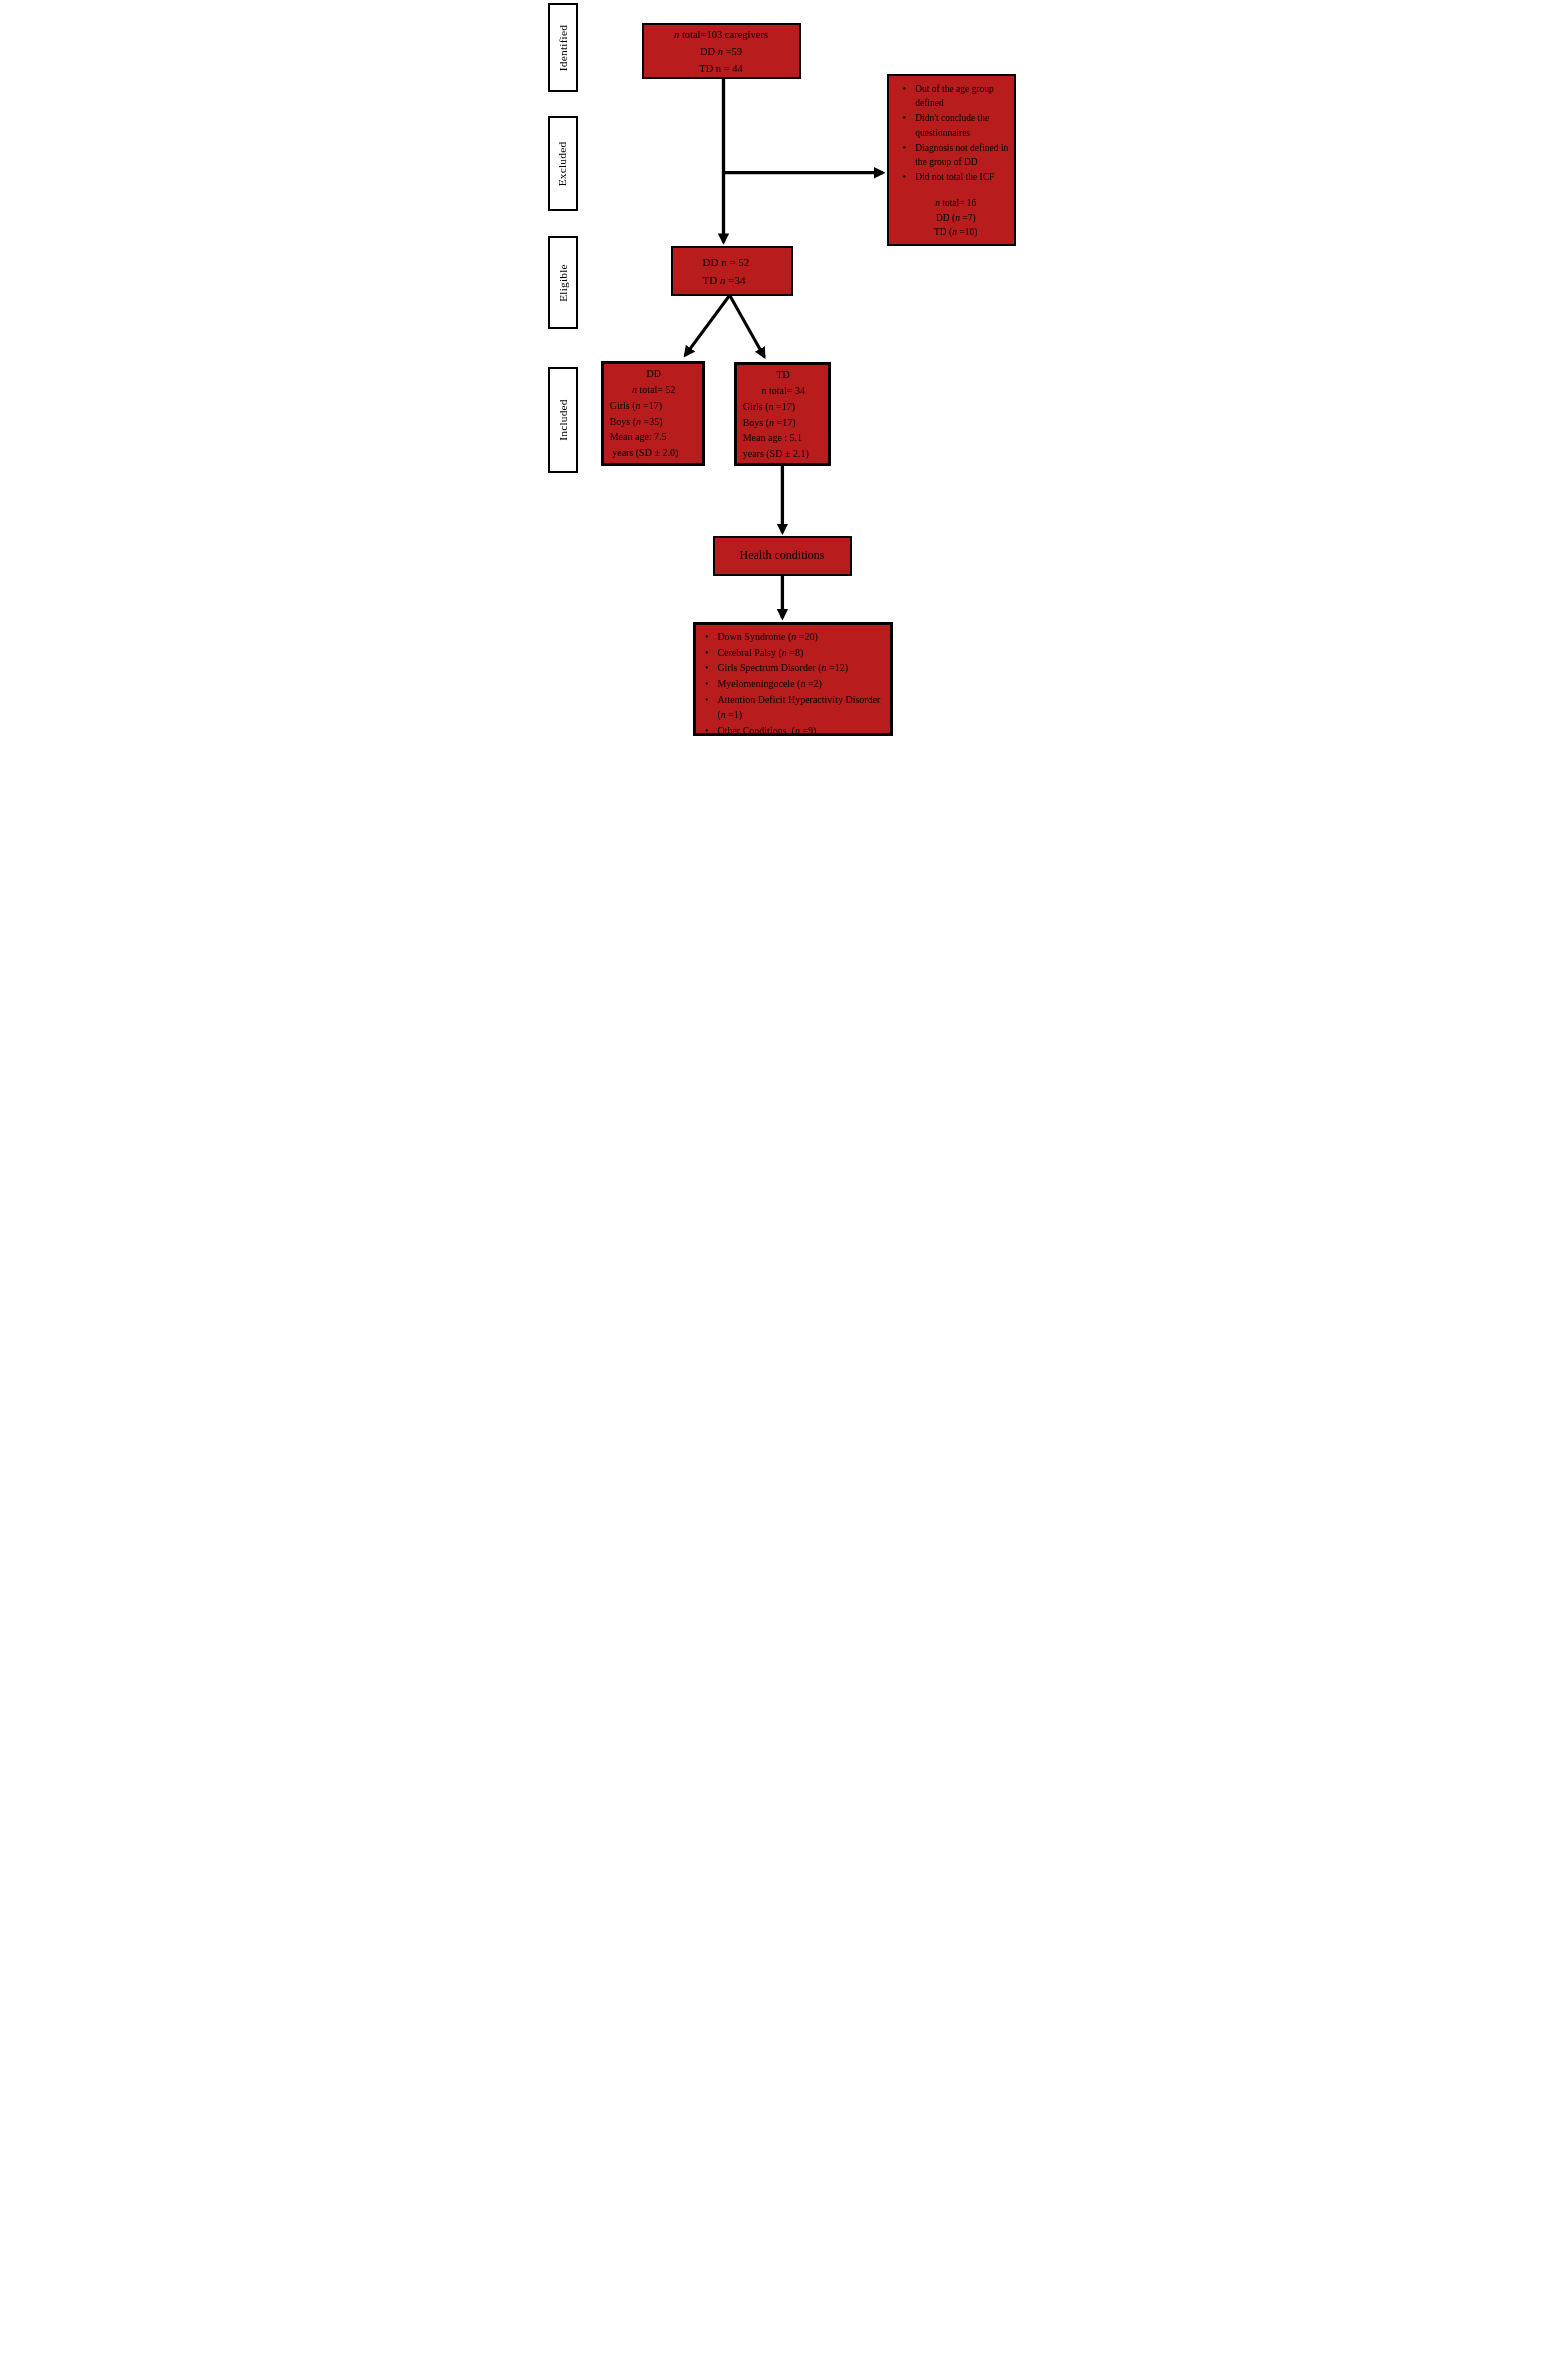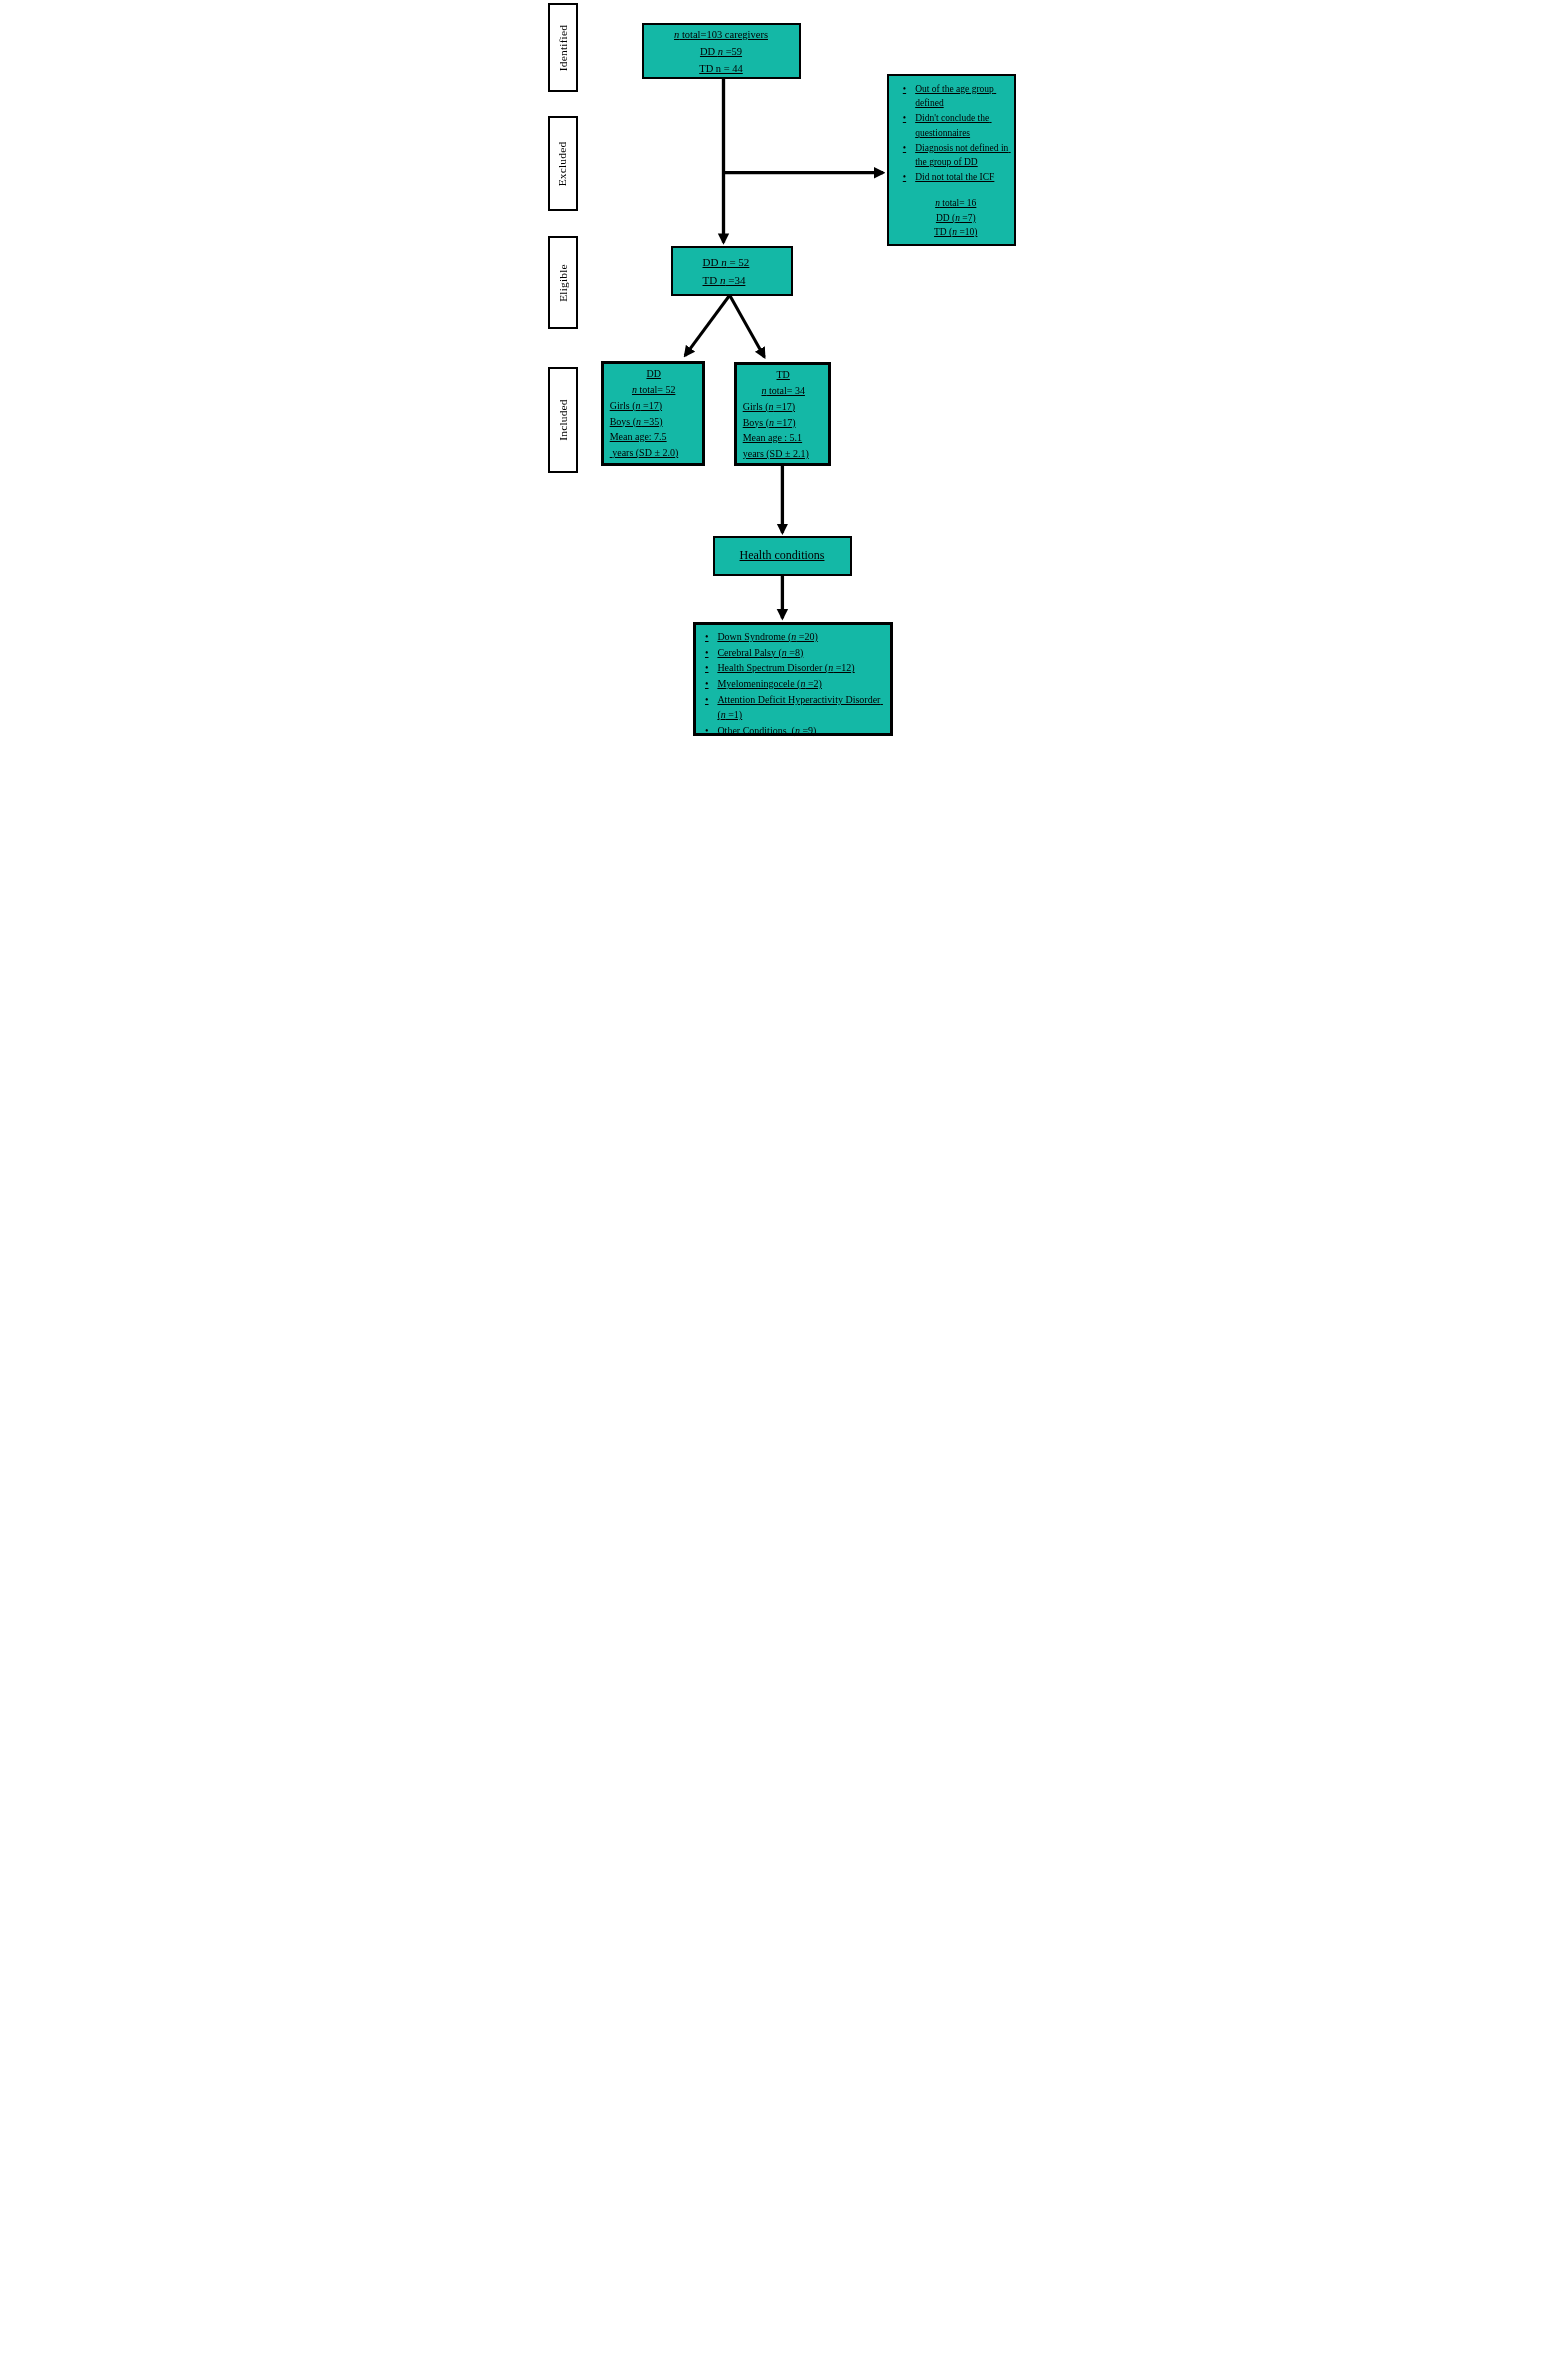--- a/index.html
+++ b/index.html
@@ -7,26 +7,25 @@
     position:relative;
     width:475px;height:742px;
     margin:0 auto;
     background:#ffffff;
     font-family:"Liberation Serif","DejaVu Serif",serif;
     color:#000;
   }
   svg.arrows{position:absolute;left:0;top:0;width:475px;height:742px;}
   .fbox{
     position:absolute;
-    background:#14b8a6;
+    background:#b91c1c;
     border:2.4px solid #000;
     box-sizing:border-box;
     font-size:10px;
     line-height:15.7px;
-    text-decoration:underline;
   }
   .fbox.bold{border-width:3.3px;}
   
   .stage{
     position:absolute;
     left:5.2px;width:30px;
     border:2.4px solid #000;
     box-sizing:border-box;
     background:#fff;
     display:flex;align-items:center;justify-content:center;
@@ -134,20 +133,20 @@
       </div>
   </div>
 
   <div class="fbox box-health">
     <span>Health conditions</span>
   </div>
 
   <div class="fbox bold box-cond" data-bulleted="1">
       <div class="tline"><span class="blt">•</span><span class="btxt"><span>Down Syndrome (</span><i class="nv">n</i><span> =20)</span></span></div>
       <div class="tline"><span class="blt">•</span><span class="btxt"><span>Cerebral Palsy (</span><i class="nv">n</i><span> =8)</span></span></div>
-      <div class="tline"><span class="blt">•</span><span class="btxt"><span>Health Spectrum Disorder (</span><i class="nv">n</i><span> =12)</span></span></div>
+      <div class="tline"><span class="blt">•</span><span class="btxt"><span>Girls Spectrum Disorder (</span><i class="nv">n</i><span> =12)</span></span></div>
       <div class="tline"><span class="blt">•</span><span class="btxt"><span>Myelomeningocele (</span><i class="nv">n</i><span> =2)</span></span></div>
       <div class="tline"><span class="blt">•</span><span class="btxt"><span>Attention Deficit Hyperactivity Disorder (</span><i class="nv">n</i><span> =1)</span></span></div>
       <div class="tline"><span class="blt">•</span><span class="btxt"><span>Other Conditions  (</span><i class="nv">n</i><span> =9)</span></span></div>
     </div>
 
 </div>
 
 
 </body></html>

